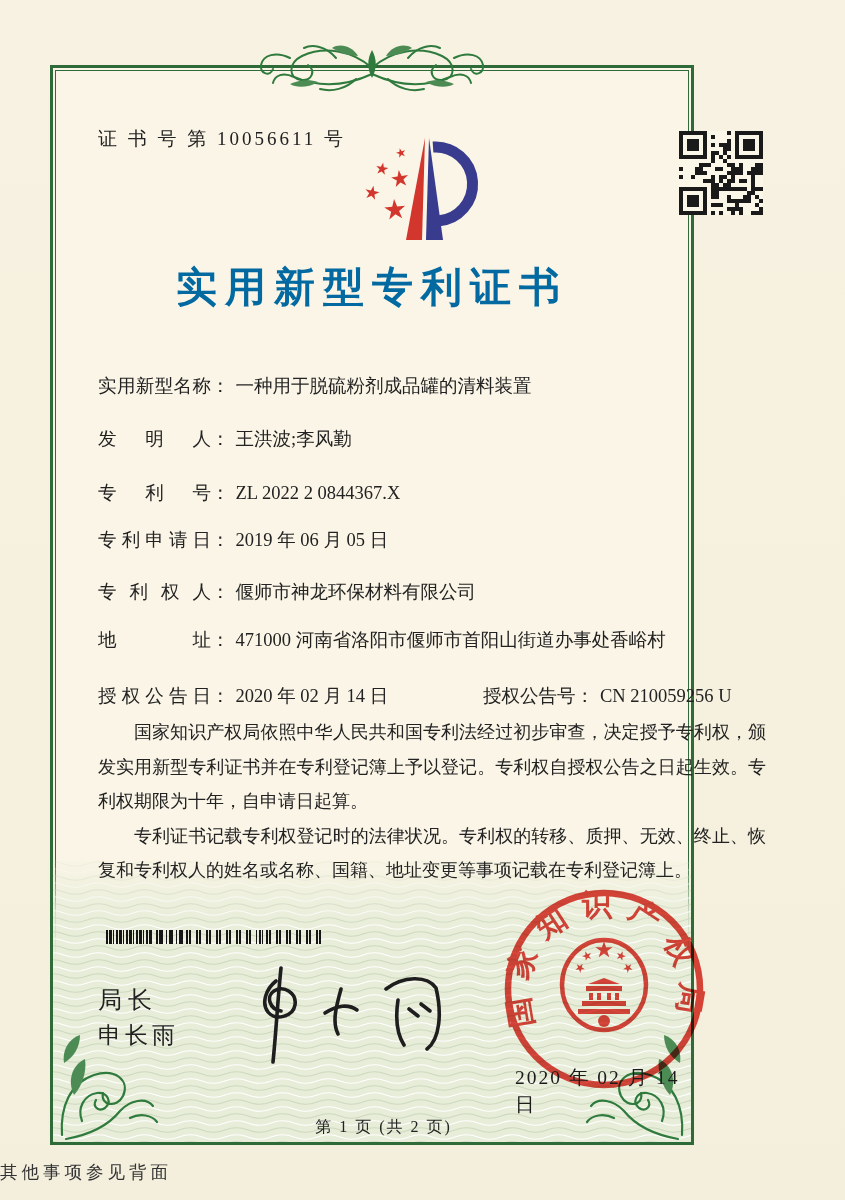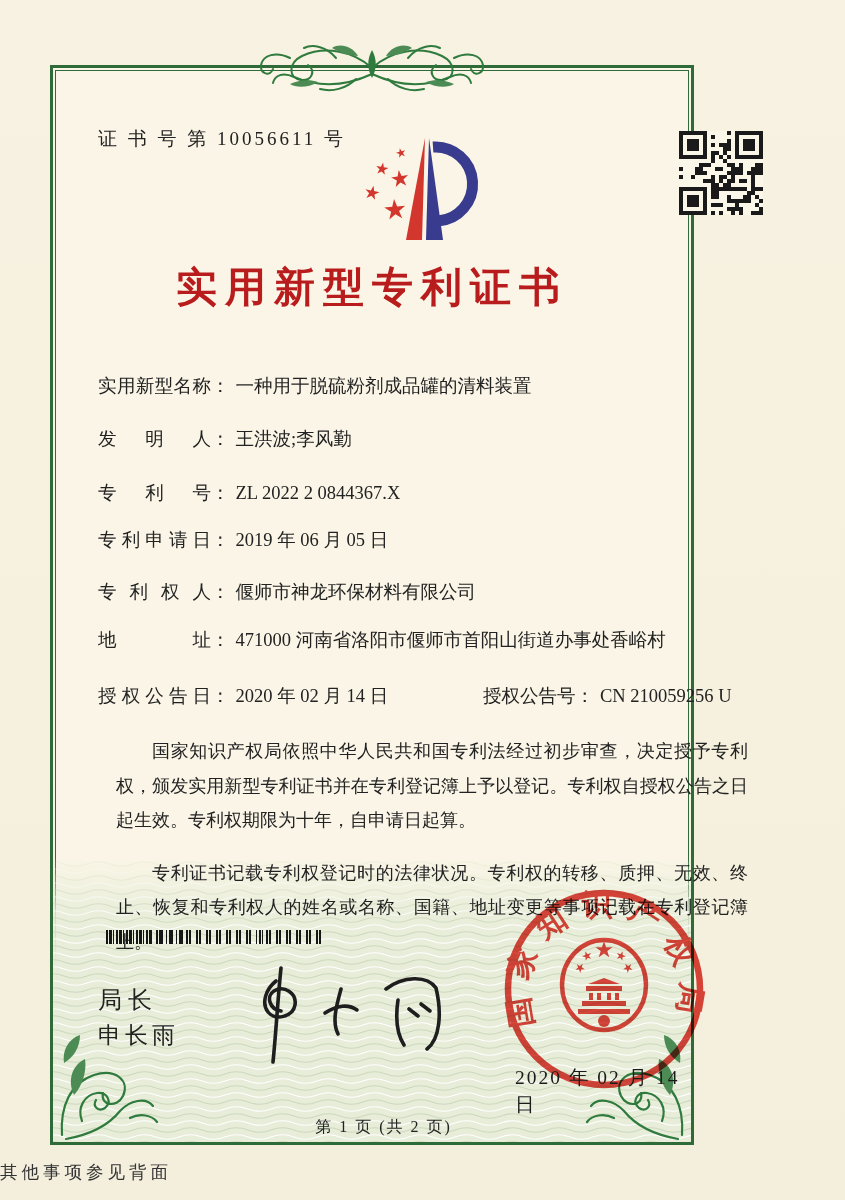--- a/index.html
+++ b/index.html
@@ -26,30 +26,30 @@
     position:absolute;left:0;right:0;top:790px;bottom:0;overflow:hidden;z-index:1;
     background:linear-gradient(180deg,rgba(231,237,217,0) 0px,rgba(231,237,217,.85) 55px,#e7edd9 110px);
   }
   .band svg{position:absolute;left:0;top:0;}
   
   .cert-no{position:absolute;left:45px;top:58px;font-size:19px;letter-spacing:3px;z-index:3;}
   .logo{position:absolute;left:302px;top:66px;z-index:3;}
   .qr{position:absolute;left:626px;top:63px;width:84px;height:84px;z-index:3;}
   .title{
     position:absolute;left:0;right:0;top:192px;text-align:center;z-index:3;
-    font-size:41px;font-weight:700;letter-spacing:8px;color:#b91c1c;
+    font-size:41px;font-weight:700;letter-spacing:8px;color:#0369a1;
   }
   
   .field{position:absolute;left:45px;font-size:18.5px;z-index:3;white-space:nowrap;}
   .field .lbl{display:inline-block;width:113px;text-align:justify;text-align-last:justify;}
   .field .val{margin-left:6px;}
   .grant-no{position:absolute;left:385px;top:0;}
   
   .paras{position:absolute;left:45px;width:668px;top:648px;z-index:3;font-size:18px;line-height:1.92;text-align:justify;}
-  .paras p{margin:18px;text-indent:2em;}
+  .paras p{margin:0;text-indent:2em;font-family:Liberation Mono, monospace;}
   
   .barcode{
     position:absolute;left:53px;top:862px;width:218px;height:14px;z-index:3;
     background:repeating-linear-gradient(90deg,#161616 0 1.5px,transparent 1.5px 3px,#161616 3px 5.5px,transparent 5.5px 6.5px,#161616 6.5px 7.5px,transparent 7.5px 10px);
   }
   .signer-title{position:absolute;left:45px;top:916px;font-size:24px;letter-spacing:6px;z-index:3;}
   .signer-name{position:absolute;left:45px;top:952px;font-size:23px;letter-spacing:4px;z-index:3;}
   .signature{position:absolute;left:175px;top:893px;z-index:3;}
   .seal{position:absolute;left:448px;top:818px;z-index:4;mix-blend-mode:multiply;}
   .seal-date{position:absolute;left:462px;top:996px;font-size:19.5px;letter-spacing:2px;color:#1b1b1b;z-index:5;}

